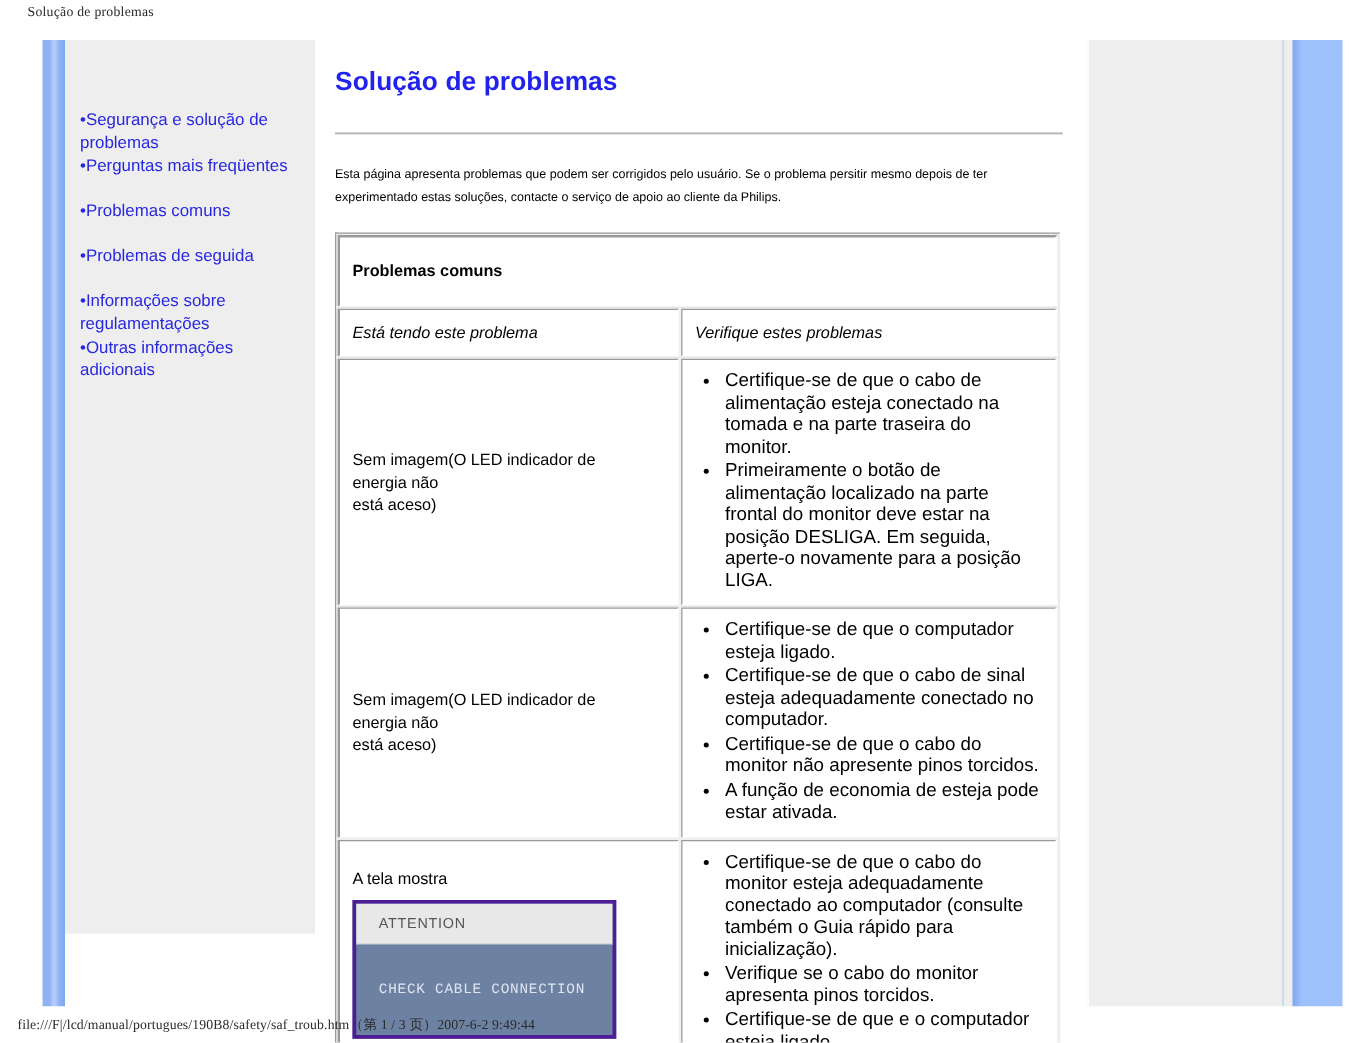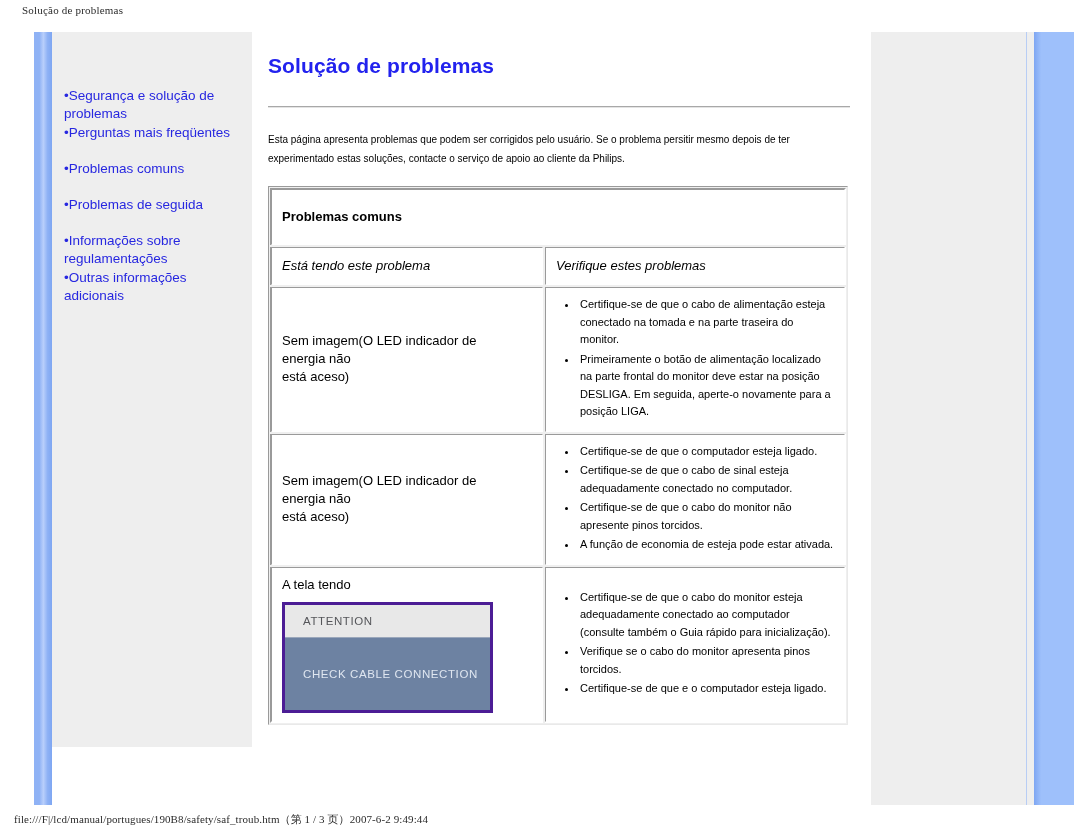--- a/index.html
+++ b/index.html
@@ -159,21 +159,21 @@
   }
   td.checks { vertical-align: middle; }
   td.checks ul {
     margin: 0;
     padding: 0 0 0 22px;
     list-style: disc;
   }
   td.checks li {
     margin: 0 0 2px 0;
     padding-left: 2px;
-    font-size: 11px;
+    font-size: 15px;
     line-height: 17.5px;
   }
   .sym-line { display: block; }
 
   
   .attention-box {
     width: 205px;
     margin-top: 8px;
     border: 3px solid #4c1d95;
     background: #6d82a2;
@@ -182,20 +182,21 @@
     background: #e8e8e8;
     color: #55565a;
     font-size: 11.5px;
     letter-spacing: .6px;
     padding: 7px 0 7px 18px;
     border-bottom: 1px solid #9aa7bb;
   }
   .attention-body {
     height: 72px;
     position: relative;
+    font-family: Liberation Mono, monospace;
   }
   .attention-body .msg {
     position: absolute;
     top: 27px;
     left: 18px;
     color: #dfe6f0;
     font-size: 11.5px;
     letter-spacing: .6px;
   }
 
@@ -313,21 +314,21 @@
                 <li>Certifique-se de que o computador esteja ligado.</li>
                 <li>Certifique-se de que o cabo de sinal esteja adequadamente conectado no computador.</li>
                 <li>Certifique-se de que o cabo do monitor não apresente pinos torcidos.</li>
                 <li>A função de economia de esteja pode estar ativada.</li>
               </ul>
             </td>
           </tr>
 
           <tr>
             <td class="symptom">
-              <span class="sym-line">A tela tendo</span>
+              <span class="sym-line">A tela mostra</span>
               <div class="attention-box">
                 <div class="attention-head">ATTENTION</div>
                 <div class="attention-body">
                   <span class="msg">CHECK CABLE CONNECTION</span>
                 </div>
               </div>
             </td>
             <td class="checks">
               <ul>
                 <li>Certifique-se de que o cabo do monitor esteja adequadamente conectado ao computador (consulte também o Guia rápido para inicialização).</li>

